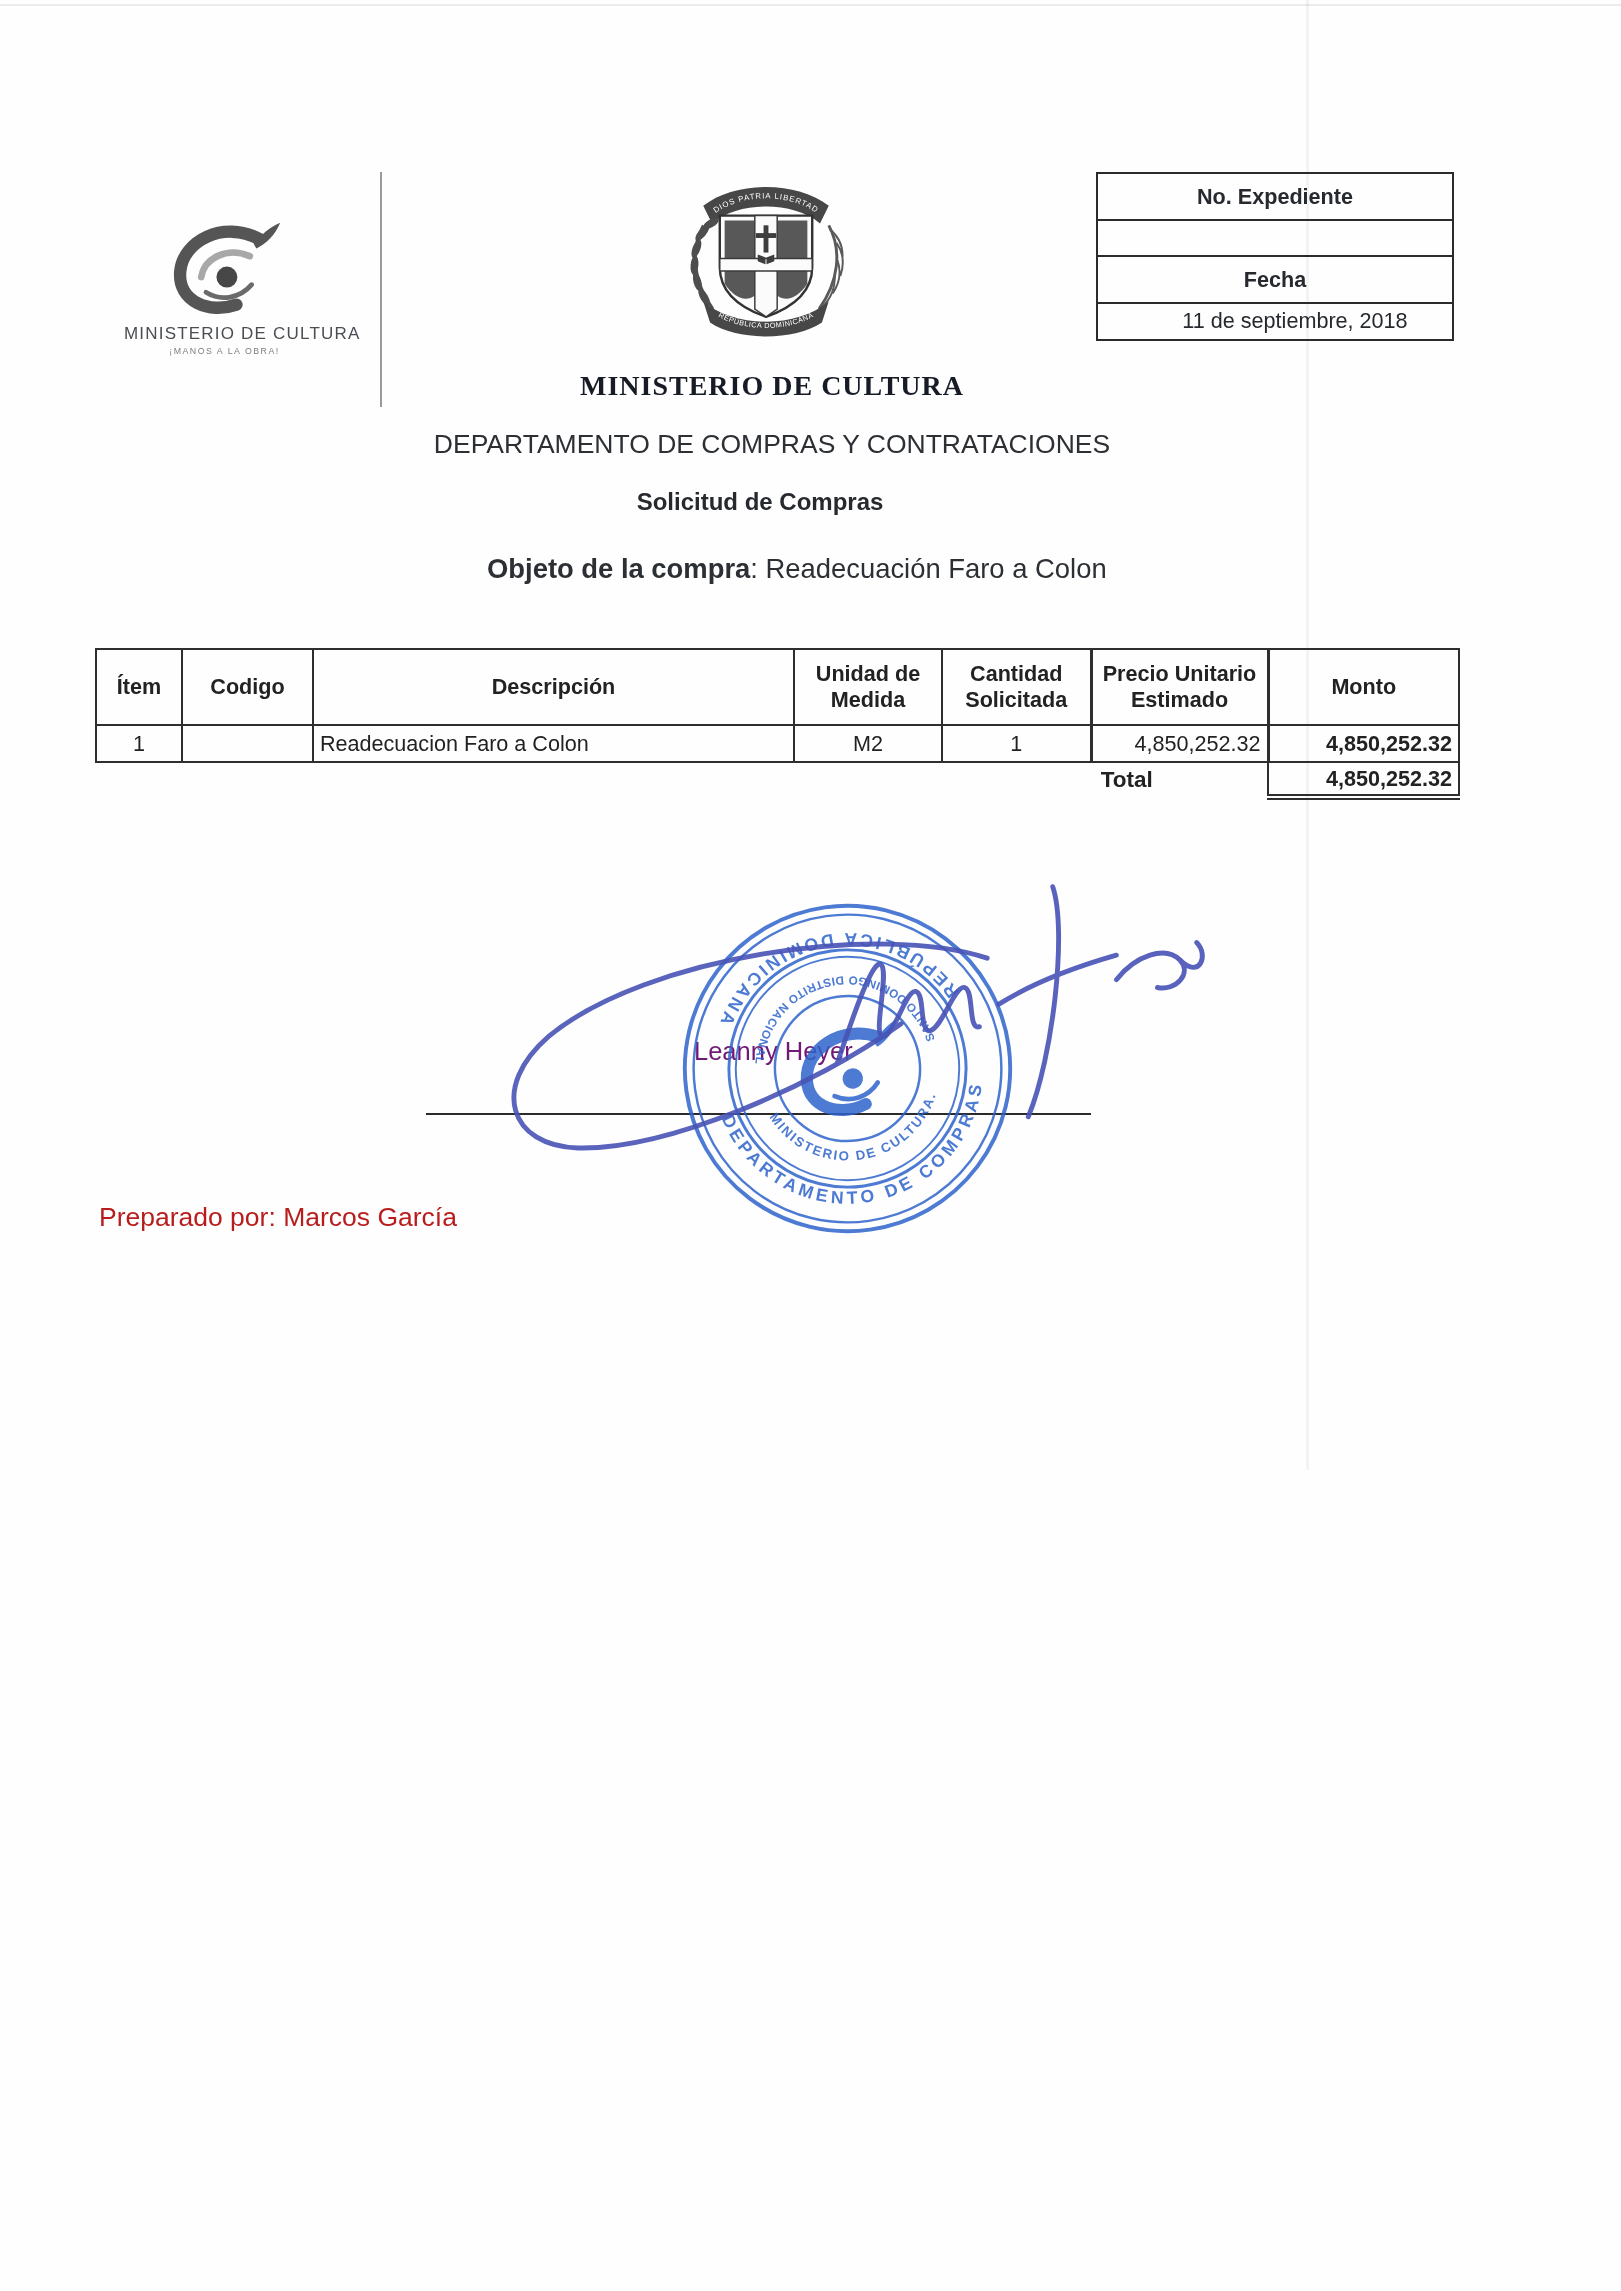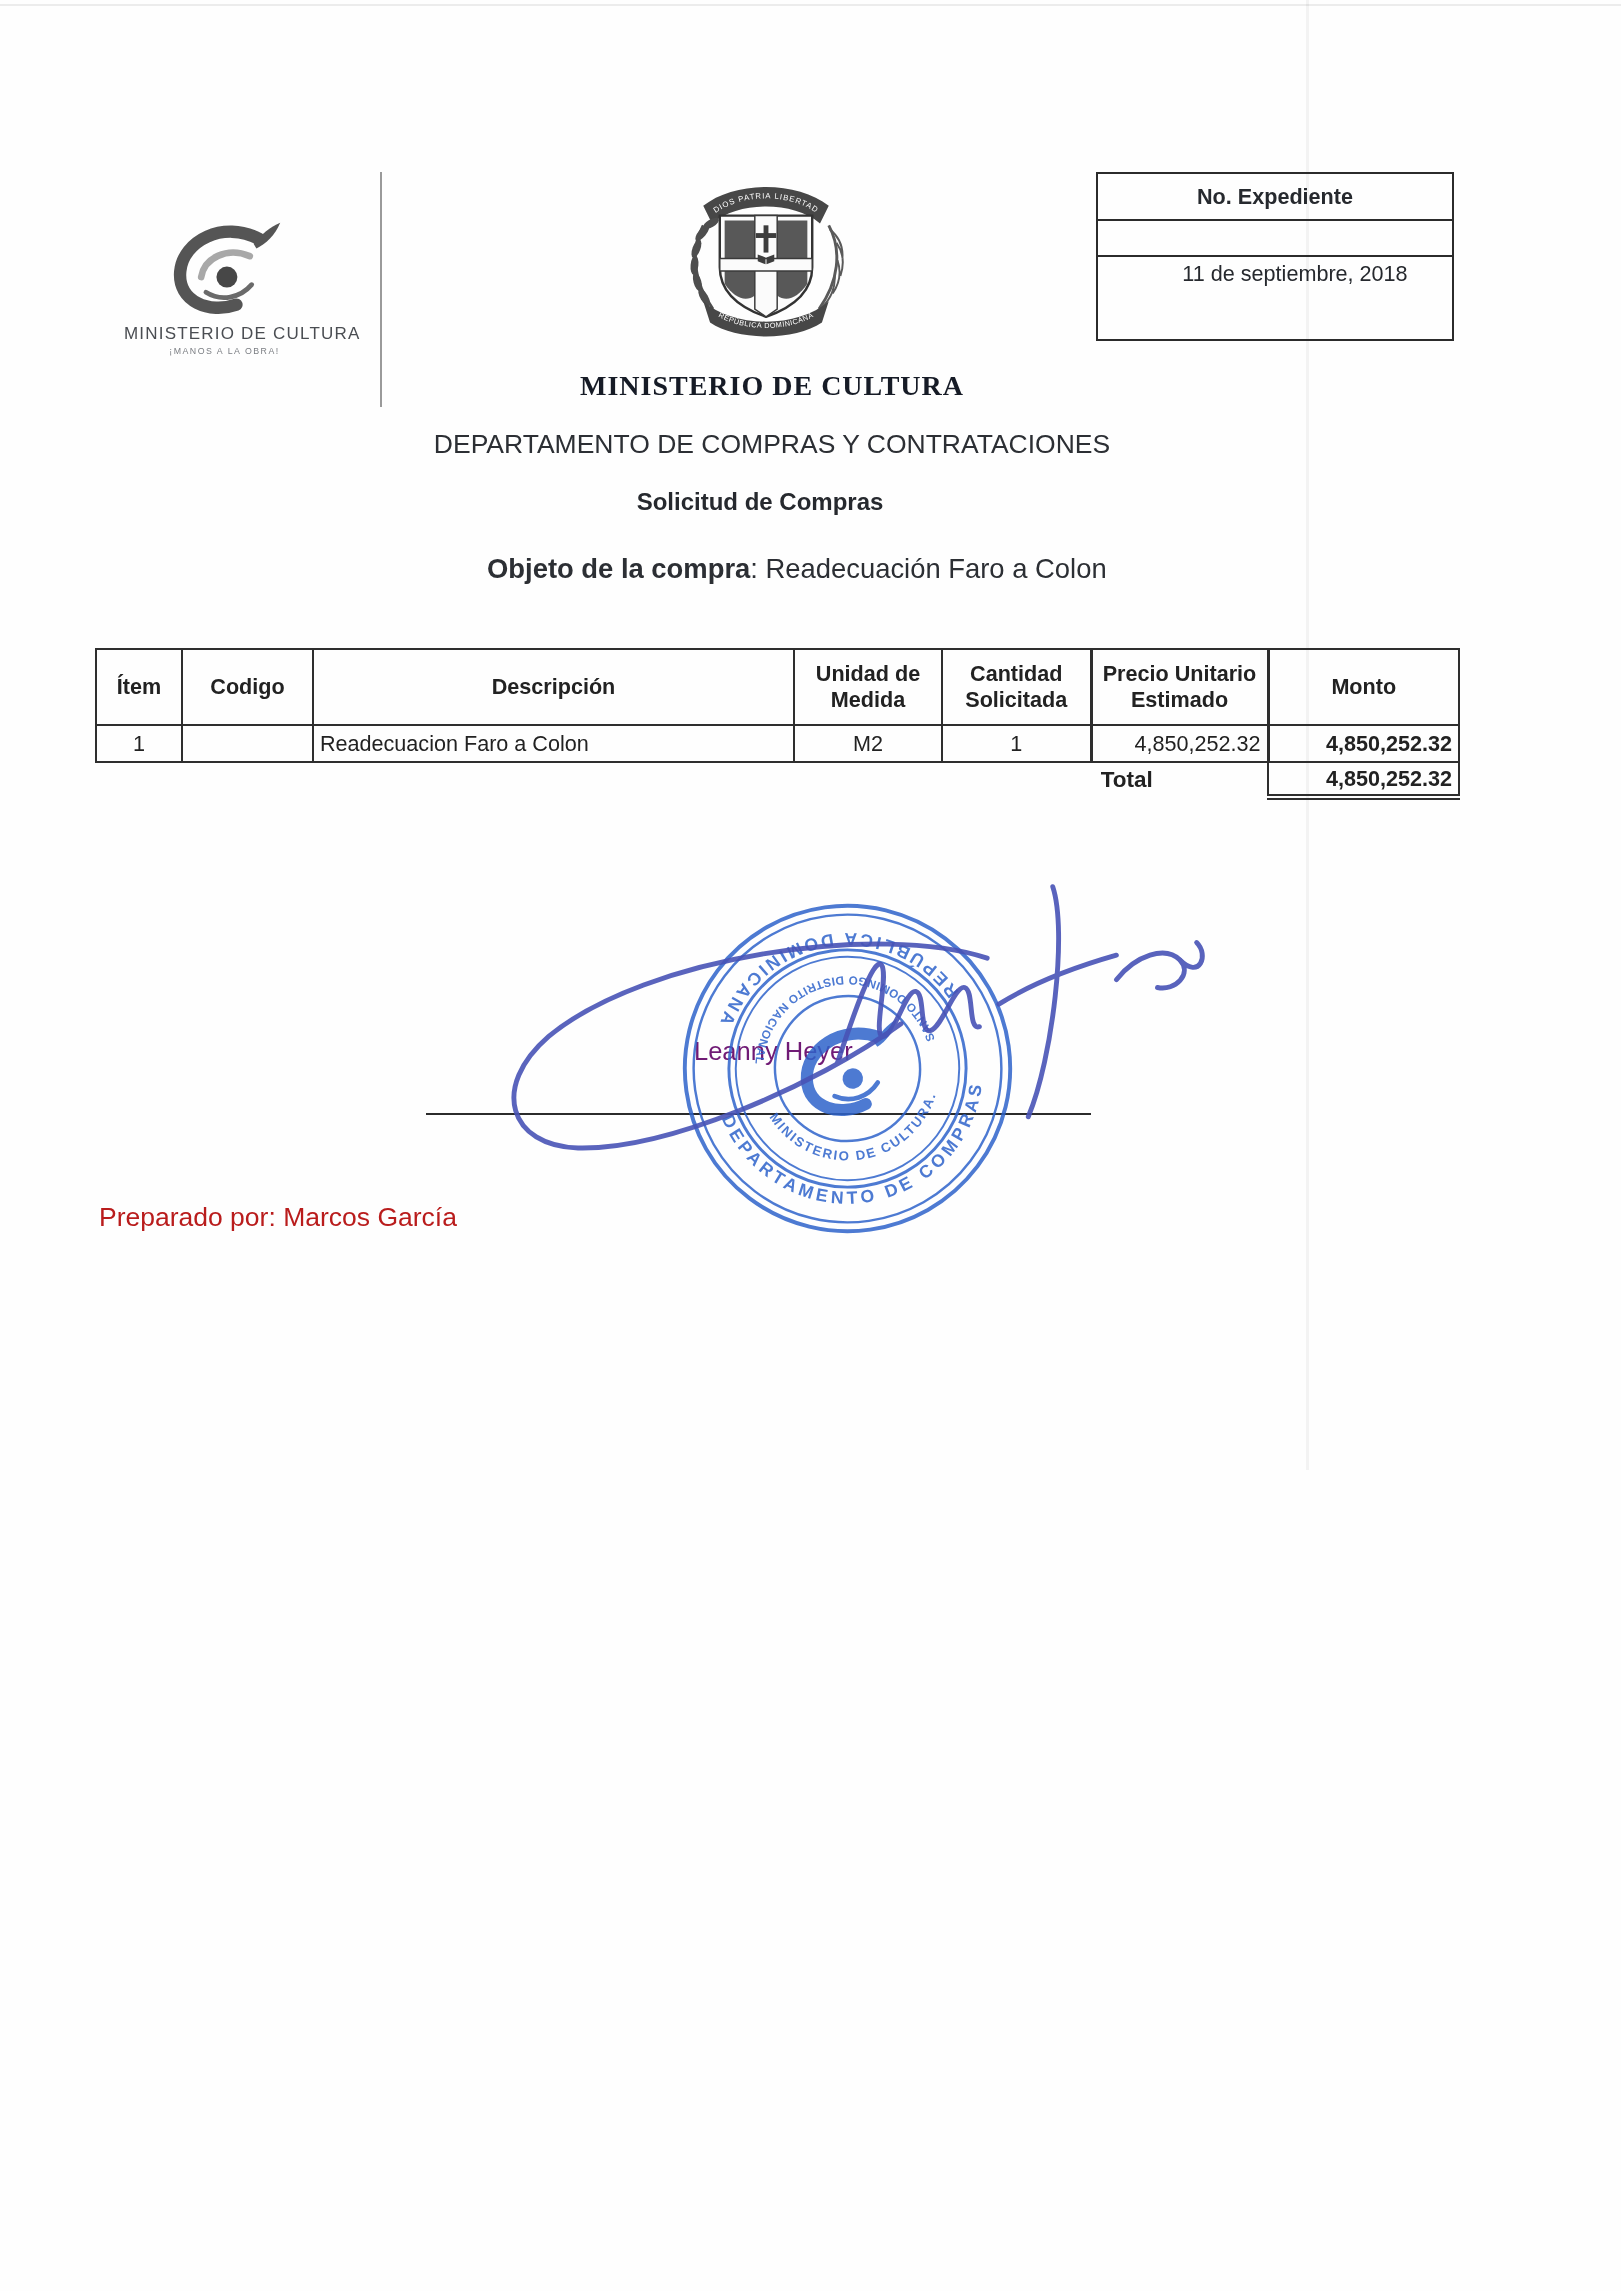--- a/index.html
+++ b/index.html
@@ -122,20 +122,21 @@
 
     <path d="M 28 140 C 60 168 125 168 157 140 L 150 162 C 122 181 63 181 35 162 Z" fill="#474747"></path>
     <text font-size="7.5" fill="#ffffff" letter-spacing="0.5">
       <textPath href="#arcBot" startOffset="50%" text-anchor="middle">REPÚBLICA DOMINICANA</textPath>
     </text>
   </svg>
 
   <div class="exp-box">
     <div class="row r1">No. Expediente</div>
     <div class="row r2"></div>
+    <div class="row r3">Fecha</div>
     <div class="row r4">11 de septiembre, 2018</div>
   </div>
 
   <div class="title-serif">MINISTERIO DE CULTURA</div>
   <div class="title-dep">DEPARTAMENTO DE COMPRAS Y CONTRATACIONES</div>
   <div class="title-sol">Solicitud de Compras</div>
 
   <div class="objeto">
     <span class="lbl">Objeto de la compra</span><span>: Readecuación Faro a Colon</span>
   </div>

